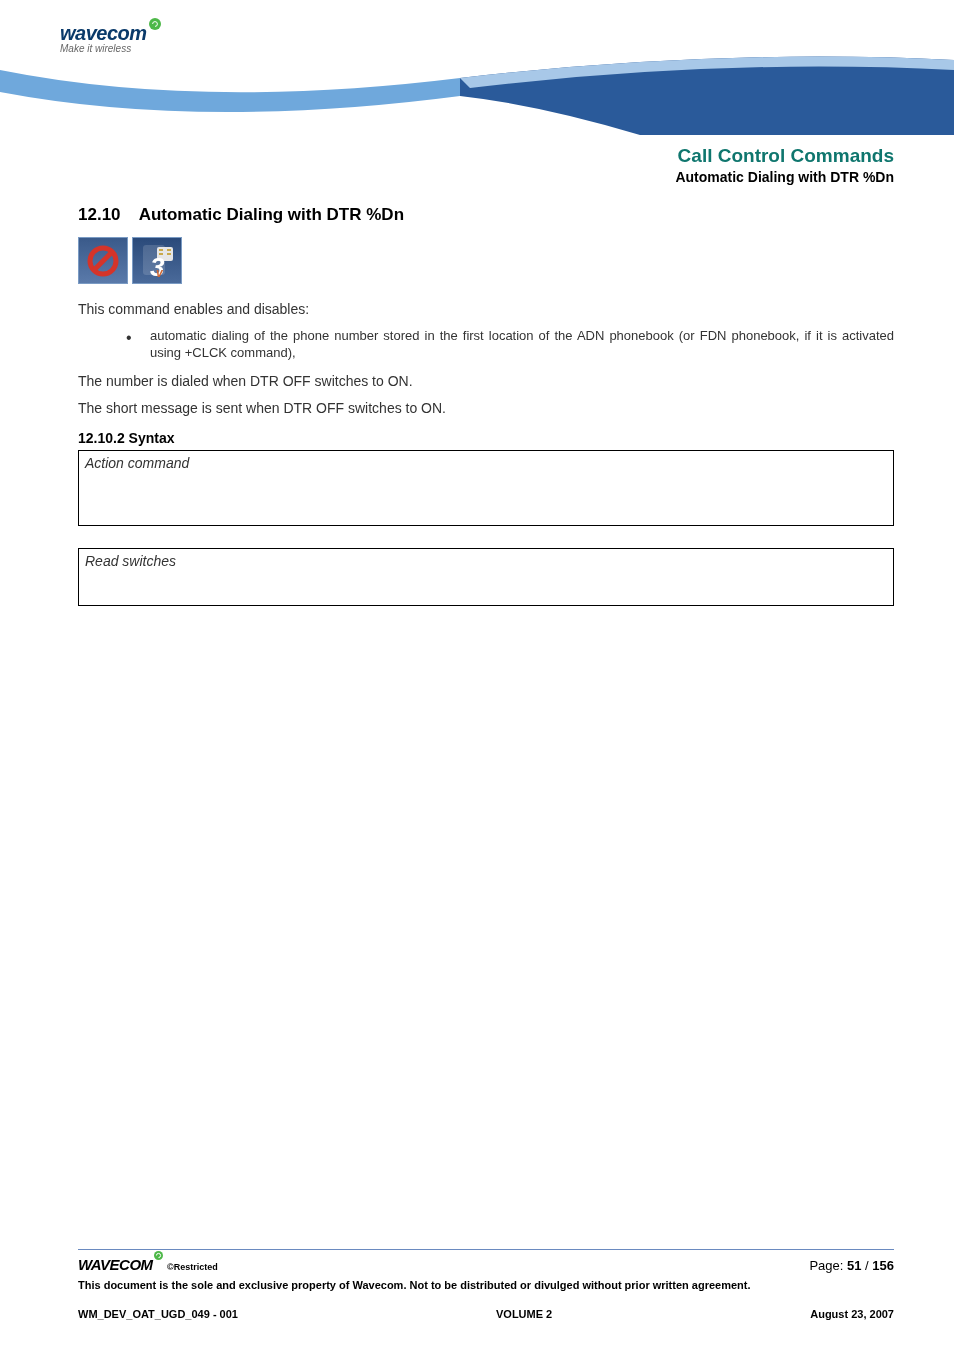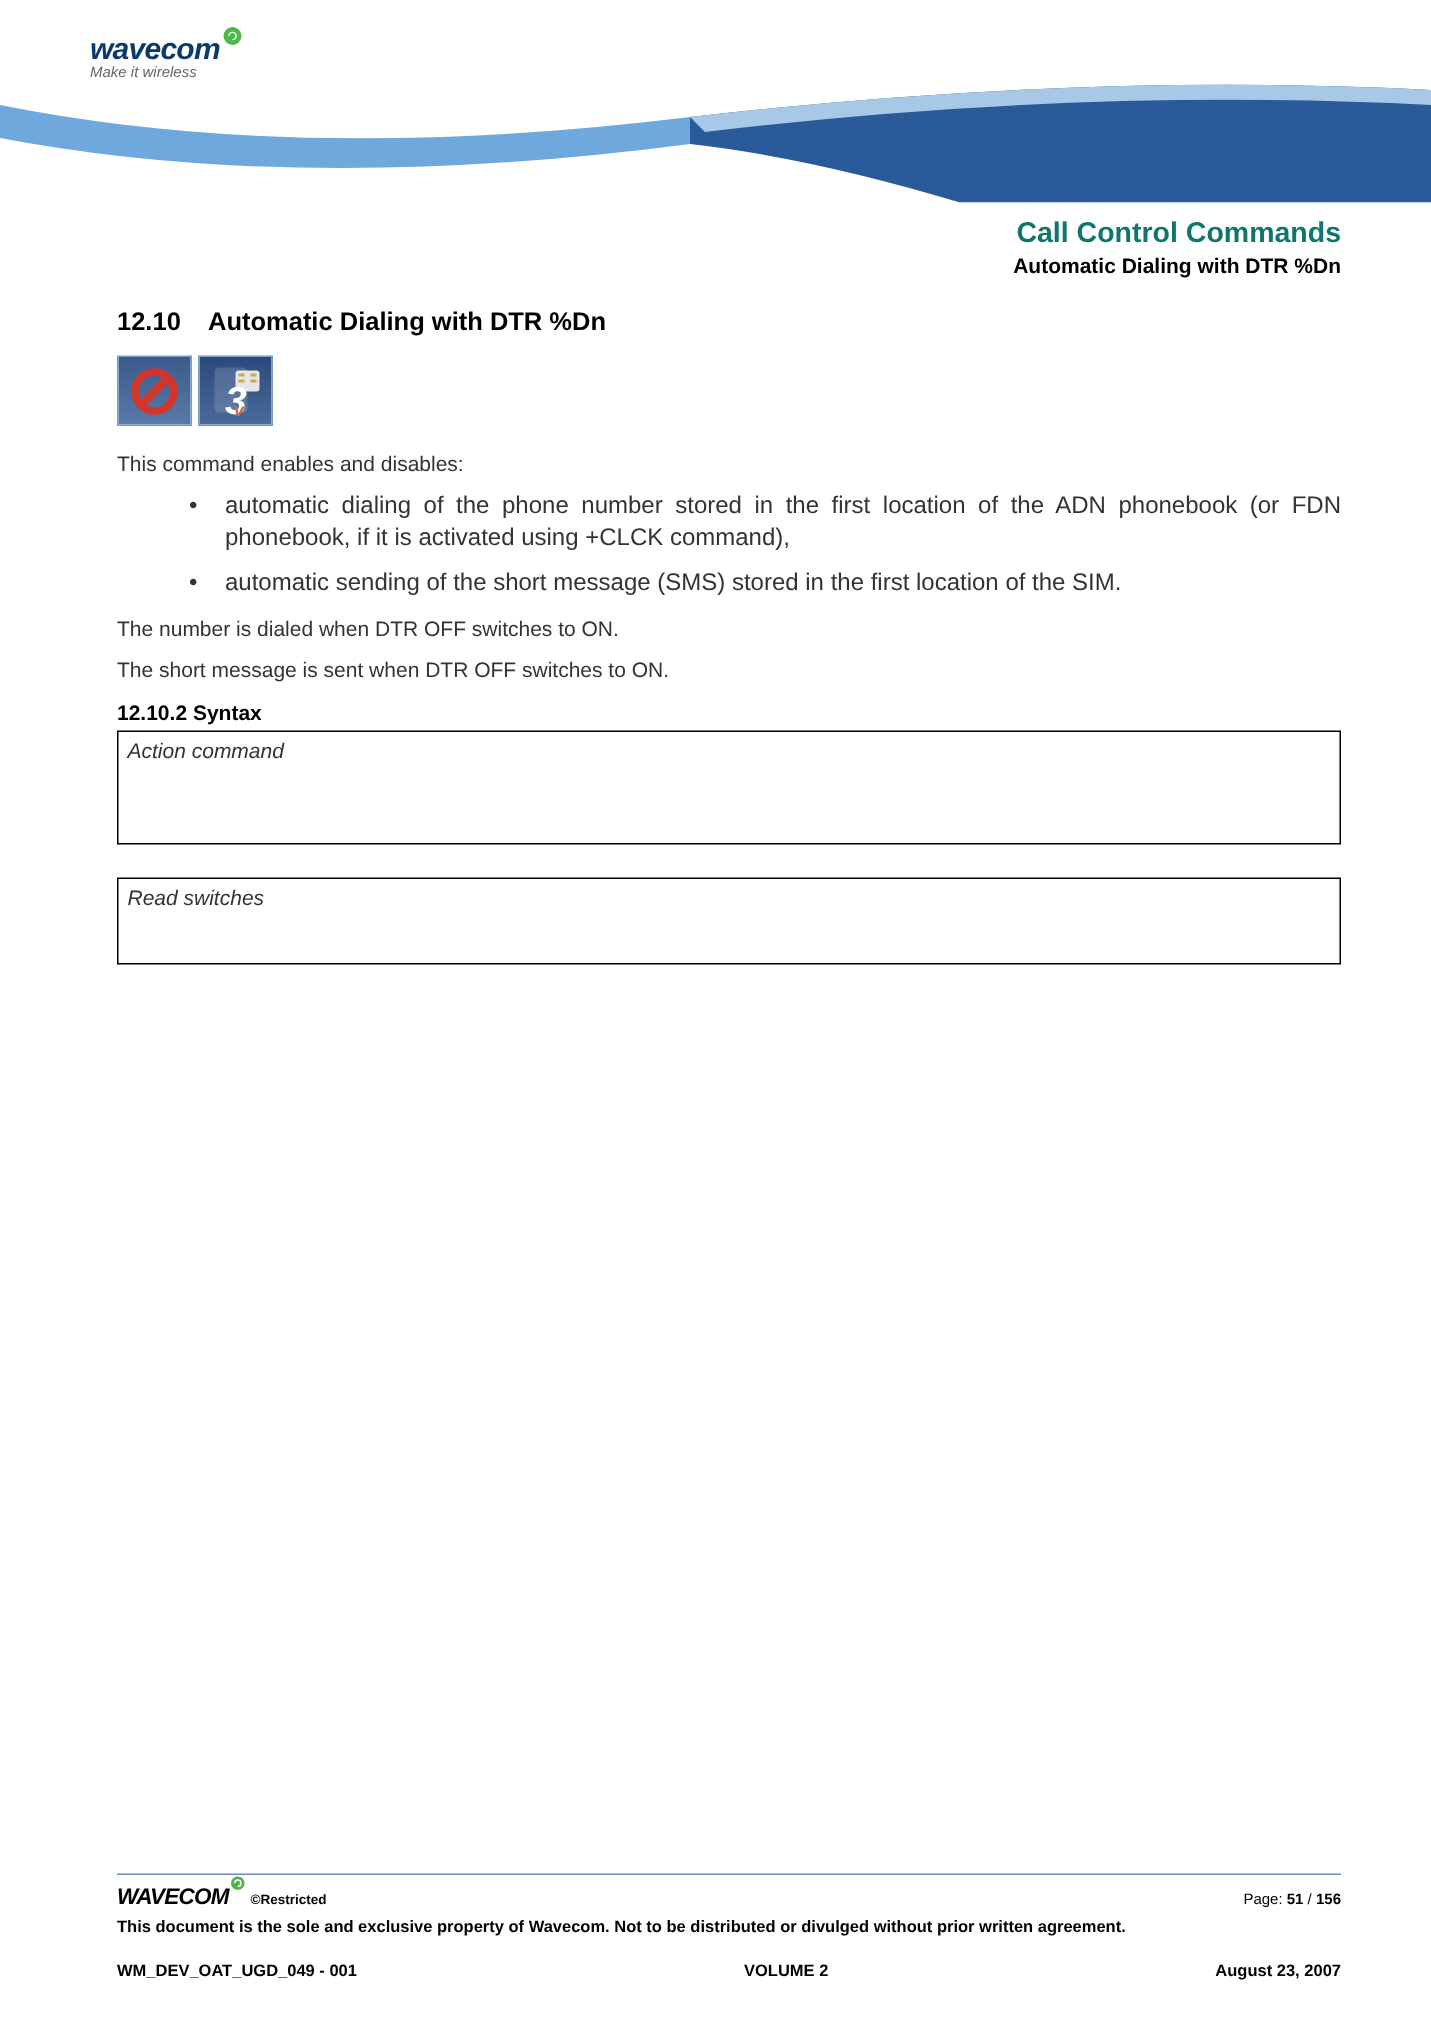--- a/index.html
+++ b/index.html
@@ -110,21 +110,21 @@
     line-height: 1.35;
   }
   .bullet-list {
     list-style: none;
     margin: 0 0 10px 0;
     padding: 0 0 0 48px;
   }
   .bullet-list li {
     position: relative;
     padding-left: 24px;
-    font-size: 16px;
+    font-size: 13px;
     color: #333;
     margin-bottom: 8px;
     text-align: justify;
     line-height: 1.35;
   }
   .bullet-list li::before {
     content: "•";
     position: absolute;
     left: 0;
     top: 0;
@@ -178,21 +178,21 @@
     margin-left: 1px;
     position: relative;
     top: -5px;
   }
   .footer-restricted {
     font-size: 9px;
     font-weight: bold;
     color: #000;
   }
   .footer-page {
-    font-size: 10px;
+    font-size: 13px;
     color: #000;
   }
   .footer-page b { font-weight: 900; }
   .footer-disclaimer {
     font-size: 11px;
     font-weight: bold;
     color: #000;
     text-align: justify;
     line-height: 1.3;
     margin-bottom: 16px;
@@ -258,21 +258,20 @@
         <rect x="32" y="14" width="4" height="2" fill="#c9a94a"></rect>
         <text x="15" y="37" font-size="26" font-weight="900" fill="#fff" font-style="italic" font-family="Arial">3</text>
         <text x="21" y="38" font-size="12" font-weight="900" fill="#c63" font-style="italic">v</text>
       </svg>
     </div>
   </div>
 
   <div class="body-text">This command enables and disables:</div>
   <ul class="bullet-list">
     <li>automatic dialing of the phone number stored in the first location of the ADN phonebook (or FDN phonebook, if it is activated using +CLCK command),</li>
-    <li>automatic sending of the short message (SMS) stored in the first location of the SIM.</li>
   </ul>
   <div class="body-text">The number is dialed when DTR OFF switches to ON.</div>
   <div class="body-text" style="margin-bottom:12px">The short message is sent when DTR OFF switches to ON.</div>
 
   <div class="sub-heading">
     <span>12.10.2</span>
     <span>Syntax</span>
   </div>
 
   <div class="command-box">

